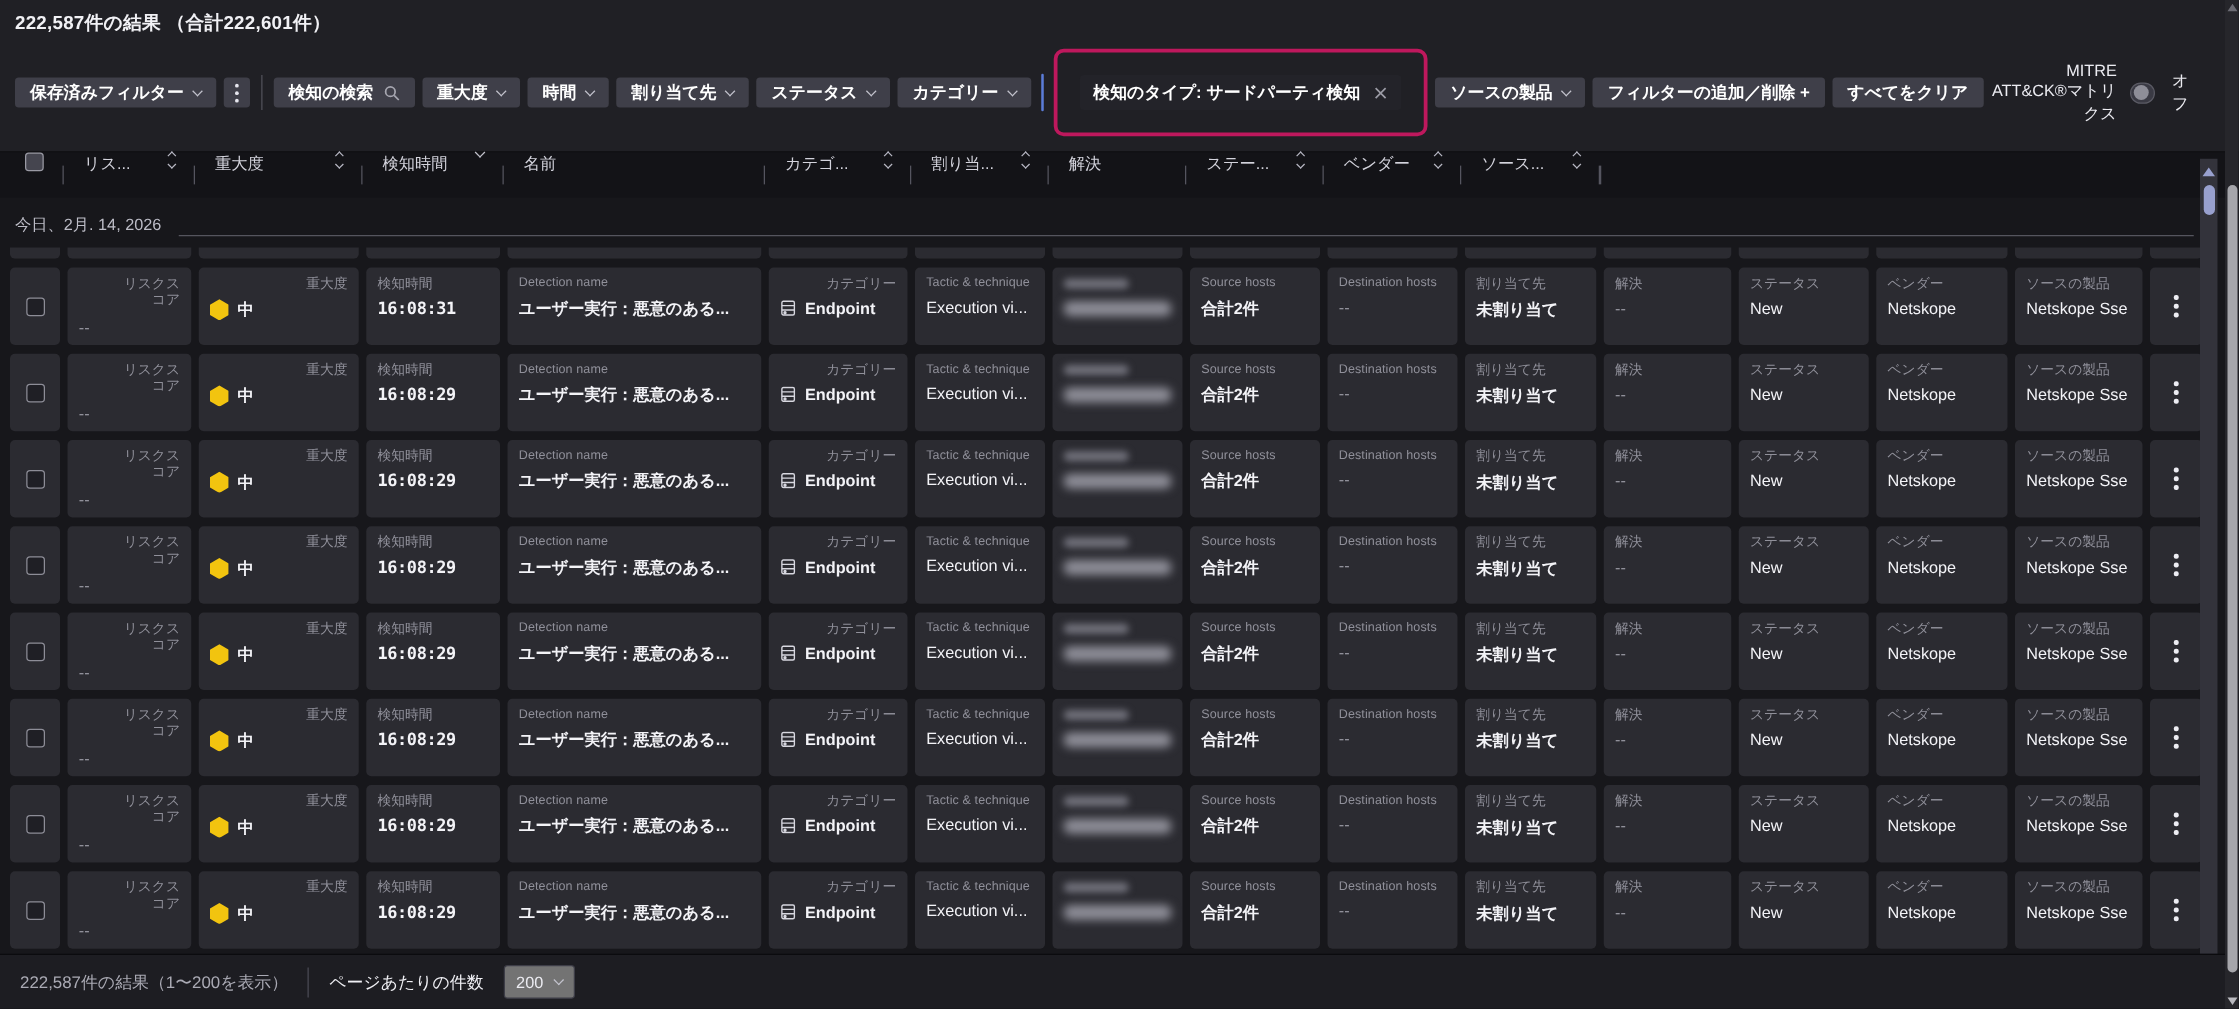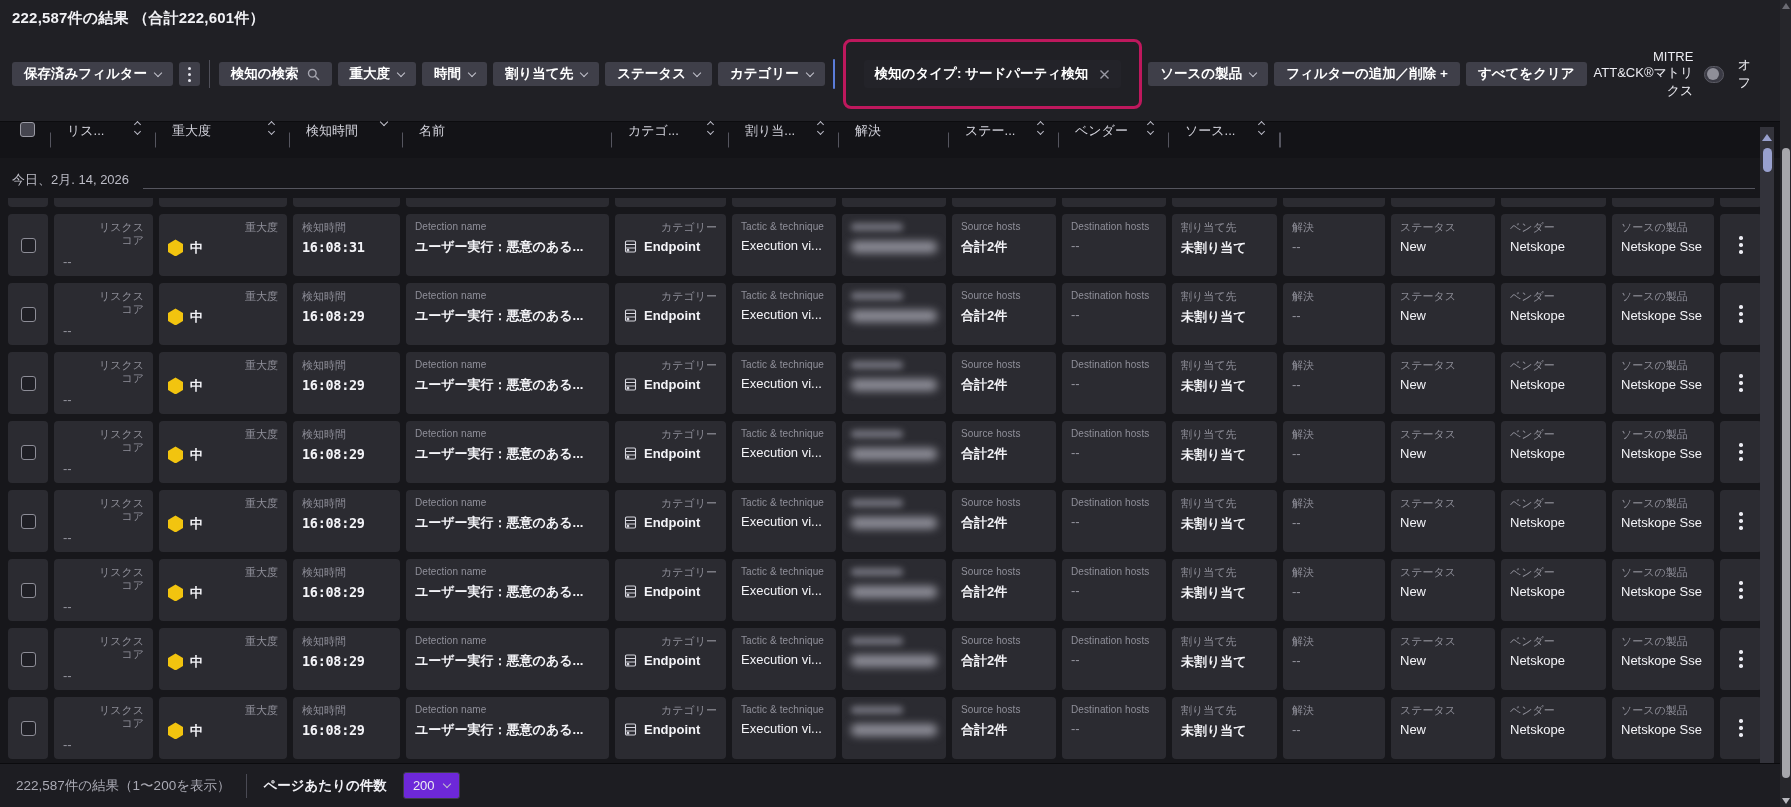--- a/index.html
+++ b/index.html
@@ -99,22 +99,22 @@
   .outer-thumb { position:absolute; top:148px; left:1.5px; width:8px; height:630px; background:#a6a6ab; border-radius:4px; }
   .outer-up { position:absolute; top:3px; left:1.5px; width:0; height:0; border-left:4px solid transparent; border-right:4px solid transparent; border-bottom:6px solid #6c6c74; }
   .outer-down { position:absolute; bottom:3px; left:1.5px; width:0; height:0; border-left:4px solid transparent; border-right:4px solid transparent; border-top:6px solid #b9b9bf; }
   
   .footer {
     position:absolute; left:0; right:11px; bottom:0; height:44px; background:#1d1d22;
     border-top:1px solid #0b0b0e; display:flex; align-items:center; padding:0 16px; gap:16px;
   }
   .footer .results { font-size:13.5px; color:#aaaab4; }
   .footer .fsep { width:1px; height:24px; background:#4a4a54; }
-  .footer .pp-label { font-size:13.5px; font-weight:700; color:#f0f0f5; }
-  .pp-select { height:27px; background:#6d28d9; border:1px solid #3d3d47; border-radius:3px; display:flex; align-items:center; gap:9px; padding:0 9px; font-size:13px; color:#ececf2; cursor:pointer; }
+  .footer .pp-label { font-size:13.5px; font-weight:400; color:#f0f0f5; }
+  .pp-select { height:27px; background:#737373; border:1px solid #3d3d47; border-radius:3px; display:flex; align-items:center; gap:9px; padding:0 9px; font-size:13px; color:#ececf2; cursor:pointer; }
   .foot-right { margin-left:auto; display:flex; align-items:center; gap:9px; padding-right:14px; }
   .page-info { font-size:14px; color:#ececf2; margin-right:8px; font-weight:400; }
   .pg-btn { width:30px; height:30px; border-radius:3px; border:none; display:flex; align-items:center; justify-content:center; cursor:pointer; }
   .pg-btn.prev { background:#232329; }
   .pg-btn.next { background:#4e4e57; }
   .pg-chev { width:7px; height:7px; border-right:1.7px solid #fff; border-bottom:1.7px solid #fff; }
   .pg-chev.left { transform:rotate(135deg); border-color:#6c6c76; margin-left:3px; }
   .pg-chev.right { transform:rotate(-45deg); margin-right:3px; }
 </style>
 </head>

